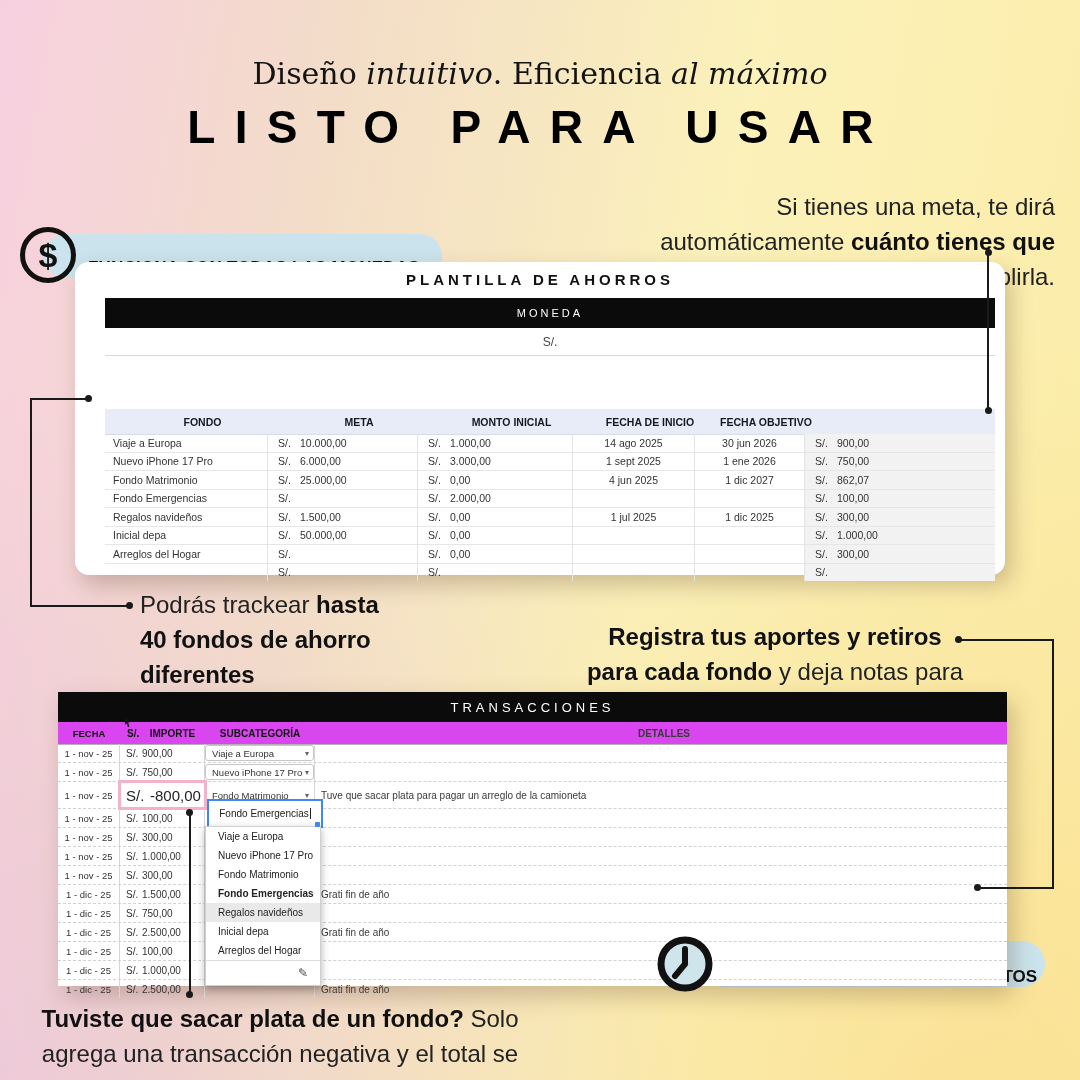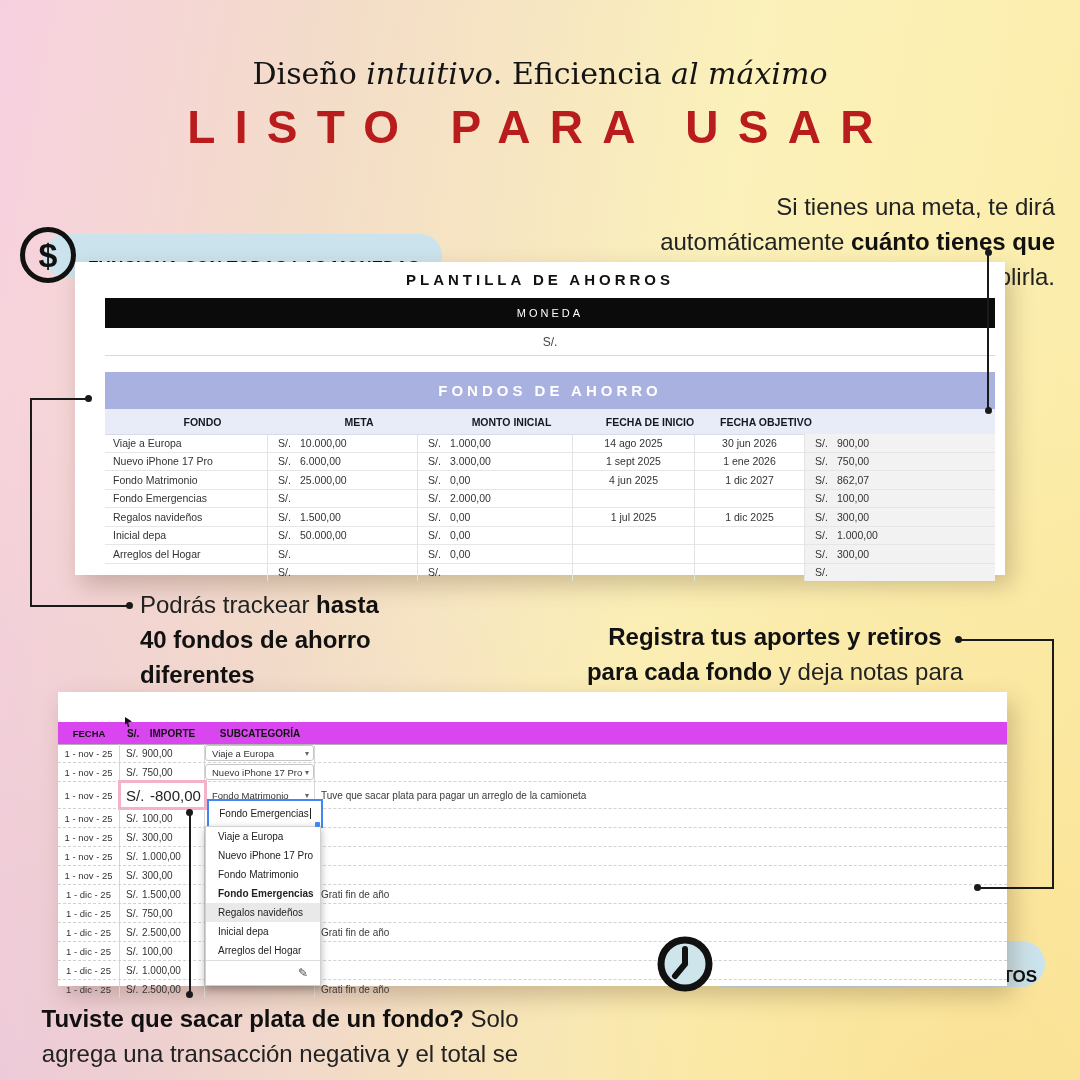--- a/index.html
+++ b/index.html
@@ -10,21 +10,21 @@
       radial-gradient(ellipse at 0% 100%, rgba(228,186,222,0.45), transparent 45%),
       radial-gradient(ellipse at 90% 105%, rgba(248,210,120,0.40), transparent 50%),
       linear-gradient(100deg,#f7d0e0 0%,#f3ddc8 28%,#fbf1ba 60%,#fbeca6 100%);
   }
   .abs{position:absolute;}
   
   .tagline{top:56px;left:0;width:1080px;text-align:center;
     font-family:"DejaVu Serif", serif;font-size:30px;color:#141414;}
   .tagline i{font-style:italic;}
   .big-title{top:100px;left:0;width:1080px;text-align:center;
-    font-size:46px;font-weight:800;letter-spacing:0.42em;color:#b91c1c;}
+    font-size:46px;font-weight:800;letter-spacing:0.42em;color:#000000;}
   
   .pill{background:#cbe3ec;border-radius:26px;display:flex;align-items:flex-end;
     font-weight:800;color:#0d0d0d;}
   .pill-currency{left:44px;top:234px;height:44px;padding:0 22px 0 44px;font-size:17px;letter-spacing:0.2px;}
   .pill-setup{left:700px;top:941px;width:311px;height:46px;padding:0 0 0 34px;font-size:17px;}
   .dollar-circle{left:20px;top:227px;width:46px;height:46px;border:5px solid #111;
     border-radius:50%;display:flex;align-items:center;justify-content:center;
     font-size:34px;font-weight:700;color:#111;z-index:5;}
   .clock-circle{left:654px;top:933px;z-index:5;}
   
@@ -32,21 +32,21 @@
   .note b{font-weight:800;color:#111;}
   .note-goal{top:190px;left:595px;width:460px;text-align:right;}
   .note-track{top:588px;left:140px;width:262px;text-align:left;}
   .note-register{top:620px;left:585px;width:380px;text-align:center;}
   .note-withdraw{top:1002px;left:40px;width:480px;text-align:center;}
   
   .ln{background:#1a1a1a;z-index:4;}
   .dot{width:7px;height:7px;border-radius:50%;background:#1a1a1a;z-index:4;}
   
   .card{background:#ffffff;box-shadow:6px 10px 22px rgba(90,60,40,0.28);z-index:1;}
-  .card-savings{left:75px;top:262px;width:930px;height:313px;}
+  .card-savings{left:75px;top:262px;width:930px;height:313px;border-radius:14px;}
   .sheet-title{position:absolute;top:9px;left:0;width:100%;text-align:center;
     font-size:15px;font-weight:800;letter-spacing:4px;color:#111;}
   .bar-black{position:absolute;left:30px;width:890px;background:#0b0b0b;color:#fff;
     display:flex;align-items:center;justify-content:center;font-weight:400;}
   .bar-moneda{top:36px;height:30px;font-size:11px;letter-spacing:3px;}
   .row-currency{position:absolute;left:30px;top:66px;width:890px;height:27px;
     border-bottom:1px solid #d9d9d9;display:flex;align-items:center;justify-content:center;
     font-size:12px;color:#444;}
   .bar-fondos{position:absolute;left:30px;top:110px;width:890px;height:37px;background:#a8b1e0;
     color:#fff;display:flex;align-items:center;justify-content:center;
@@ -122,21 +122,20 @@
   <span>Si tienes una meta, te dirá automáticamente </span><b>cuánto tienes que ahorrar cada mes</b><span> para cumplirla.</span>
 </div>
 <div class="abs ln" style="left:987px;top:252px;width:2px;height:158px;"></div>
 <div class="abs dot" style="left:985px;top:249px;"></div>
 <div class="abs dot" style="left:985px;top:407px;"></div>
 
 <div class="abs card card-savings">
   <div class="sheet-title">PLANTILLA DE AHORROS</div>
   <div class="bar-black bar-moneda">MONEDA</div>
   <div class="row-currency">S/.</div>
-  <div class="bar-fondos">FONDOS DE AHORRO</div>
   <div class="s-head">
     <div class="w-fondo" style="justify-content:center;padding-left:16px;">FONDO</div>
     <div class="w-meta">META</div>
     <div class="w-monto">MONTO INICIAL</div>
     <div class="w-inicio">FECHA DE INICIO</div>
     <div class="w-objetivo">FECHA OBJETIVO</div>
   </div>
   <div class="s-body">
     <div class="s-row">
       <div class="sc w-fondo">Viaje a Europa</div>
@@ -289,27 +288,29 @@
 <div class="abs note note-register">
   <b>Registra tus aportes y retiros para cada fondo</b><span> y deja notas para mayor contexto.</span>
 </div>
 <div class="abs ln" style="left:958px;top:639px;width:96px;height:2px;"></div>
 <div class="abs ln" style="left:1052px;top:639px;width:2px;height:250px;"></div>
 <div class="abs ln" style="left:977px;top:887px;width:77px;height:2px;"></div>
 <div class="abs dot" style="left:955px;top:636px;"></div>
 <div class="abs dot" style="left:974px;top:884px;"></div>
 
 <div class="abs card card-trans">
+  <div class="bar-black bar-trans" style="left:0;">TRANSACCIONES</div>
   <div class="t-head">
     <div class="col-fecha">FECHA</div>
     <div class="col-importe" style="position:relative;justify-content:center;">
       <span style="position:absolute;left:7px;">S/.</span>
       <span style="margin-left:14px;">IMPORTE</span>
     </div>
     <div class="col-subcat">SUBCATEGORÍA</div>
+    <div class="col-det" style="justify-content:center;">DETALLES</div>
   </div>
   <div class="t-body">
     <div class="t-row">
       <div class="tc col-fecha">1 - nov - 25</div>
       <div class="tc col-importe">
           <span class="cur">S/.</span>
           <span>900,00</span>
         </div>
       <div class="tc col-subcat">
           <div class="chip">

